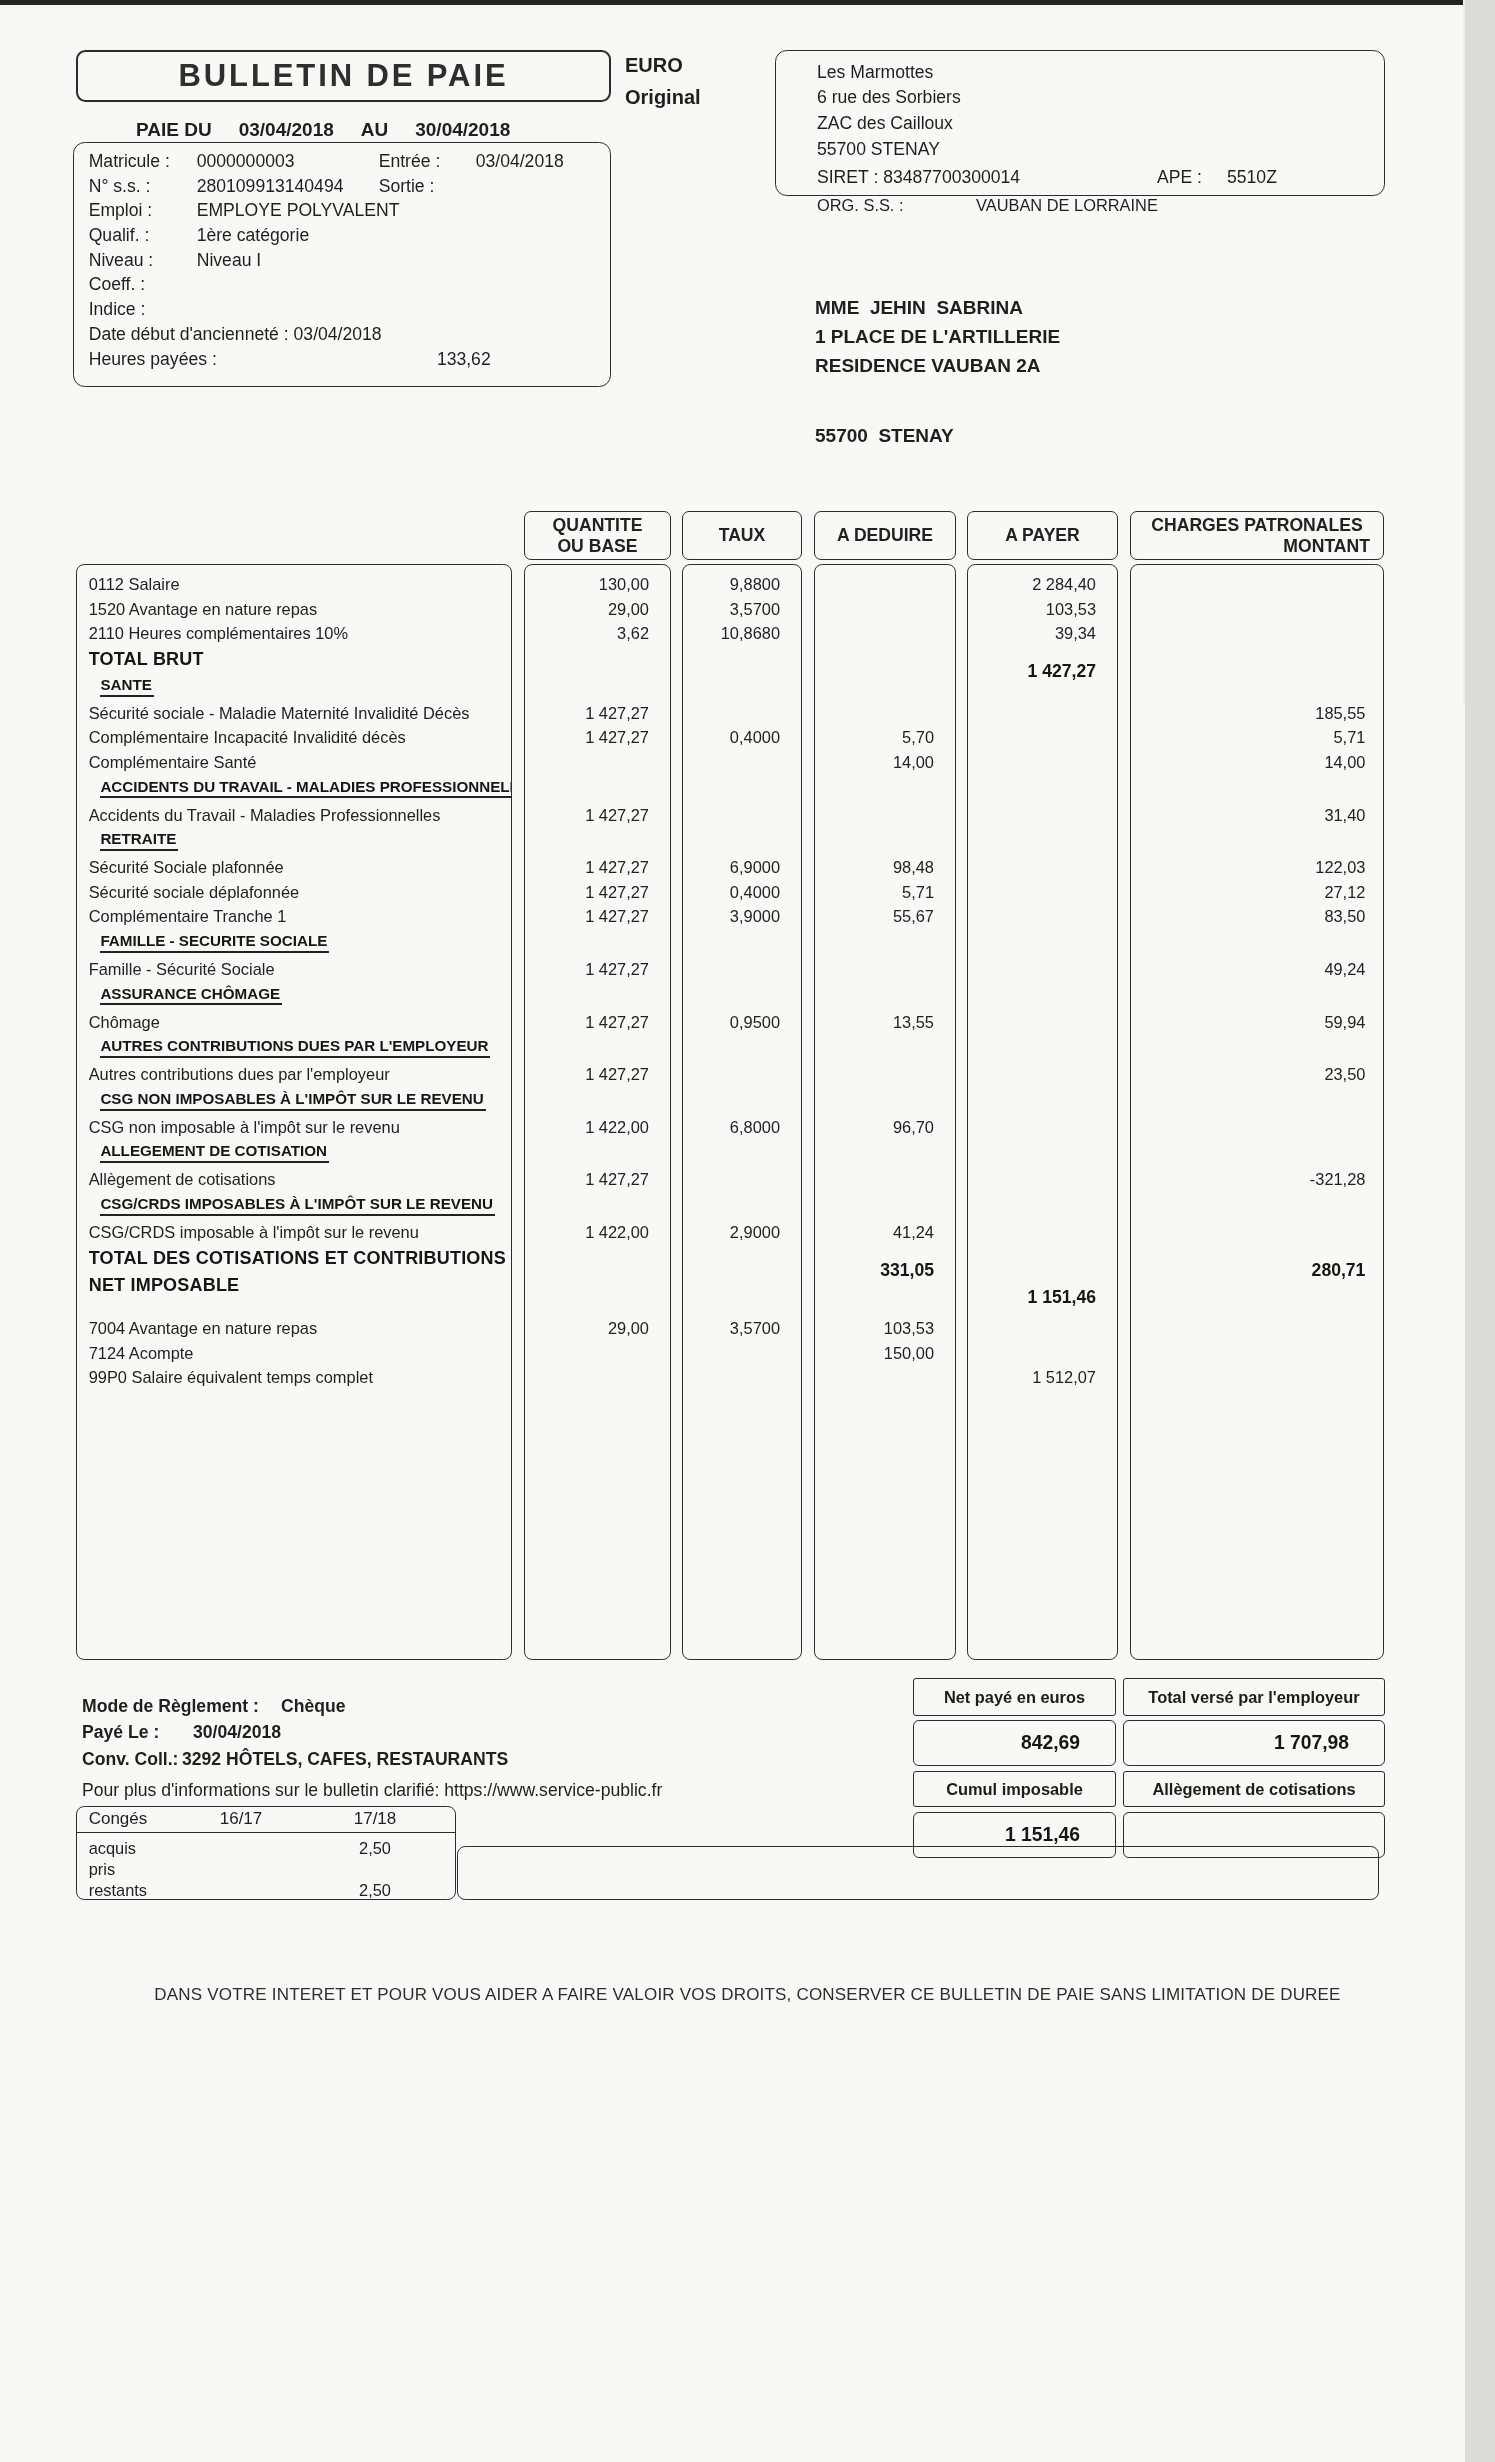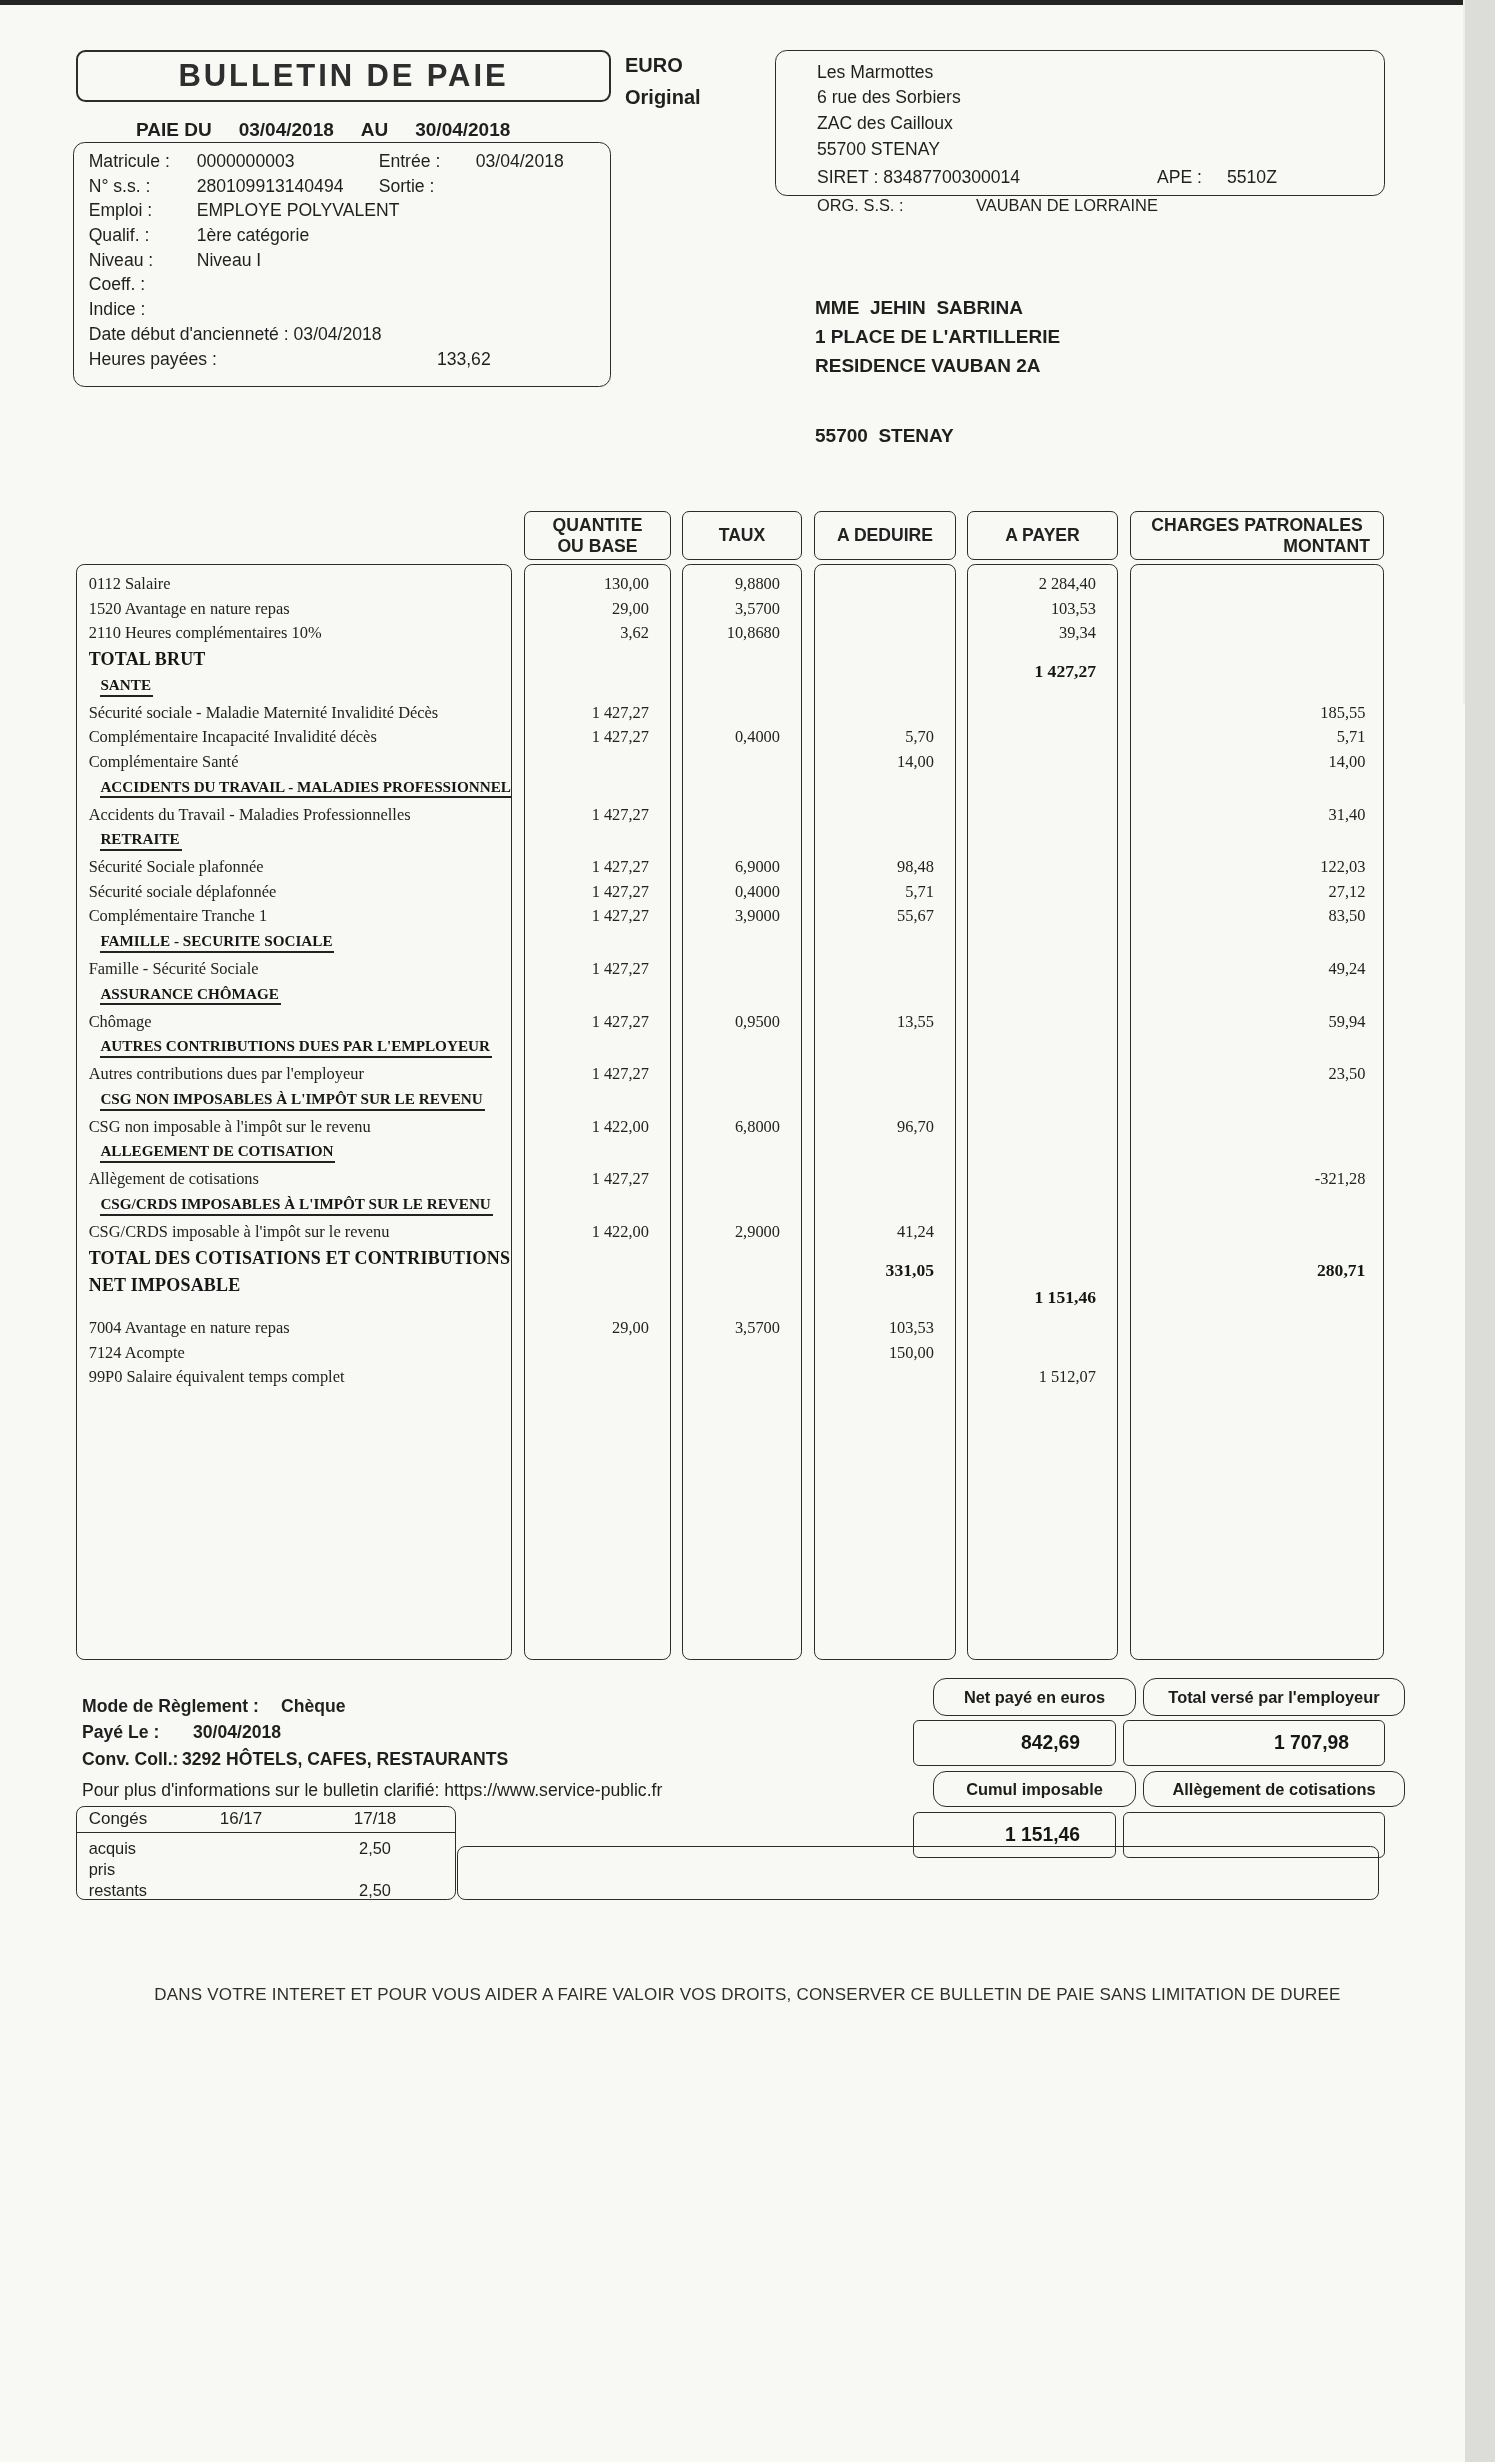--- a/index.html
+++ b/index.html
@@ -48,21 +48,21 @@
   
   #recipient{left:815px;top:293px;font-size:19px;line-height:29px;}
   #recipient-city{left:815px;top:425px;font-size:19px;}
 
   
   .th{top:511px;height:49px;border:1.8px solid #2c2c2c;border-radius:7px;box-sizing:border-box;
       display:flex;flex-direction:column;align-items:stretch;justify-content:center;
       font-size:17.6px;font-weight:bold;text-align:center;line-height:21px;color:#222;}
   .th .l2r{text-align:right;padding-right:13px;}
   .tcol{top:564px;height:1096px;border:1.8px solid #2c2c2c;border-radius:8.2px;box-sizing:border-box;
-      overflow:hidden;padding-top:7px;font-family:Liberation Serif, serif;}
+      overflow:hidden;padding-top:7px;}
   .x-rub{left:76px;width:436px;}
   .x-base{left:524px;width:147px;}
   .x-taux{left:682px;width:120px;}
   .x-ded{left:814px;width:142px;}
   .x-pay{left:967px;width:151px;}
   .x-chg{left:1130px;width:254px;}
   .line{box-sizing:border-box;white-space:nowrap;font-size:16.4px;color:#222;}
   .l-item{height:24.6px;line-height:24.6px;}
   .l-sec{height:28px;line-height:23.5px;}
   .l-tot{height:27px;line-height:26px;}
@@ -75,22 +75,22 @@
   .l-tot.num, .l-tot .voff{font-weight:bold;font-size:17.6px;color:#161616;}
   .voff{display:inline-block;transform:translateY(11.7px);}
 
   
   .pay-line{position:absolute;left:82px;font-size:17.6px;white-space:nowrap;}
   .pay-lbl{display:inline-block;font-weight:bold;}
   .pay-val{font-weight:bold;}
   #pay-info{font-weight:normal;font-size:17.6px;}
 
   
-  .sum-lbl{border:1.8px solid #2c2c2c;border-radius:13px;box-sizing:border-box;
-      display:flex;align-items:center;justify-content:center;font-size:16.4px;font-weight:bold;color:#1c1c1c;margin-left:20px;}
+  .sum-lbl{border:1.8px solid #2c2c2c;border-radius:3px;box-sizing:border-box;
+      display:flex;align-items:center;justify-content:center;font-size:16.4px;font-weight:bold;color:#1c1c1c;}
   .sum-val{border:1.8px solid #2c2c2c;border-radius:5.9px;box-sizing:border-box;
       display:flex;align-items:center;justify-content:flex-end;
       font-size:19.3px;font-weight:bold;color:#161616;padding-right:35px;}
   .sc1{left:913px;width:203px;}
   .sc2{left:1123px;width:262px;}
   .sr1l{top:1678px;height:38px;}
   .sr1v{top:1720px;height:46px;}
   .sr2l{top:1771px;height:36px;}
   .sr2v{top:1812px;height:46px;}
 

